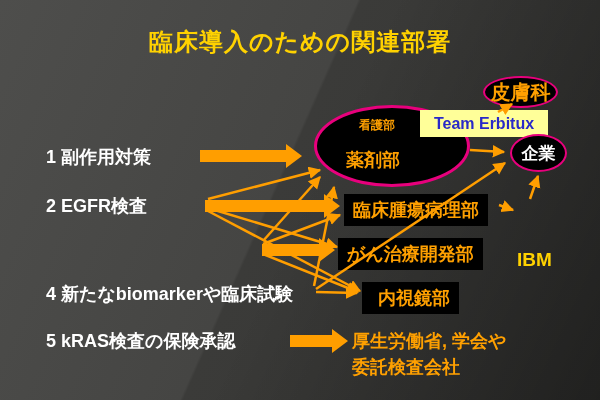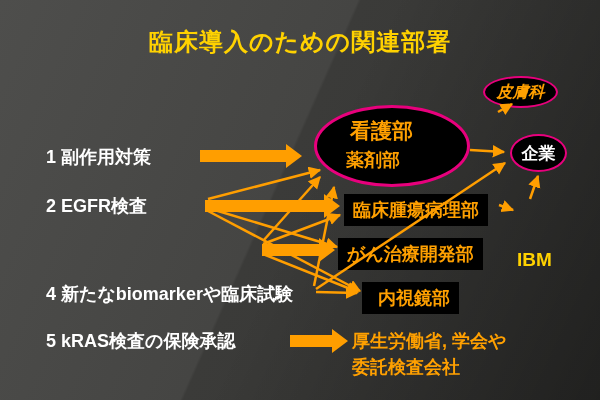--- a/index.html
+++ b/index.html
@@ -15,26 +15,26 @@
   .li{position:absolute;left:46px;font-size:18px;font-weight:bold;color:var(--white,#fff);white-space:nowrap;}
   .li1{top:145px}.li2{top:194px}.li3{top:239px}.li4{top:282px}.li5{top:329px}
   .ellipse{position:absolute;border-radius:50%;background:var(--nodeBg,#000);
     border:3px solid var(--magenta,#e8007d);box-sizing:border-box;
     display:flex;align-items:center;justify-content:center;}
   .big-ellipse{left:314px;top:105px;width:156px;height:82px;}
   .derm-ellipse{left:483px;top:76px;width:75px;height:32px;border-width:2.5px;}
   .comp-ellipse{left:510px;top:134px;width:57px;height:38px;border-width:2.5px;justify-content:center;}
   .node{position:absolute;font-weight:bold;white-space:nowrap;}
   .orange{color:var(--orange,#ffa000);font-weight:bold;}
-  .n-nursing{left:350px;top:117px;font-size:21px;}
+  .n-nursing{left:359px;top:117px;font-size:12px;}
   .n-pharmacy{left:346px;top:148px;font-size:18px;}
   .team{position:absolute;left:420px;top:110px;width:128px;height:27px;
     background:var(--teamBg,#ffff99);color:var(--teamText,#2929c8);
     font-size:16px;font-weight:bold;text-align:center;line-height:27px;}
-  .derm-label{font-size:16px;font-style:italic;}
+  .derm-label{font-size:20px;}
   .comp-label{font-size:17px;color:var(--white,#fff);font-weight:bold;}
   .blackbox{position:absolute;background:var(--nodeBg,#000);font-size:18px;
     font-weight:bold;padding:4px 9px;white-space:nowrap;}
   .b-path{left:344px;top:194px;}
   .b-cancer{left:338px;top:238px;}
   .b-endo{left:362px;top:282px;padding-left:16px;}
   .n-ibm{left:517px;top:201px;font-size:19px;color:var(--ibm,#ffd200);margin-top:48px;}
   .n-mhlw1{left:352px;top:329px;font-size:18px;}
   .n-mhlw2{left:352px;top:355px;font-size:18px;}
   #arrow-layer{position:absolute;left:0;top:0;pointer-events:none;}
@@ -50,20 +50,21 @@
 
   <div class="li li1">1 副作用対策</div>
   <div class="li li2">2 EGFR検査</div>
   <div class="li li4">4 新たなbiomarkerや臨床試験</div>
   <div class="li li5">5 kRAS検査の保険承認</div>
 
   <div class="ellipse big-ellipse"></div>
   <div class="node orange n-nursing">看護部</div>
   <div class="node orange n-pharmacy">薬剤部</div>
 
+  <div class="team">Team Erbitux</div>
 
   <div class="ellipse derm-ellipse">
     <span class="orange derm-label">皮膚科</span>
   </div>
 
   <div class="ellipse comp-ellipse">
     <span class="comp-label">企業</span>
   </div>
 
   <div class="node n-ibm">IBM</div>

